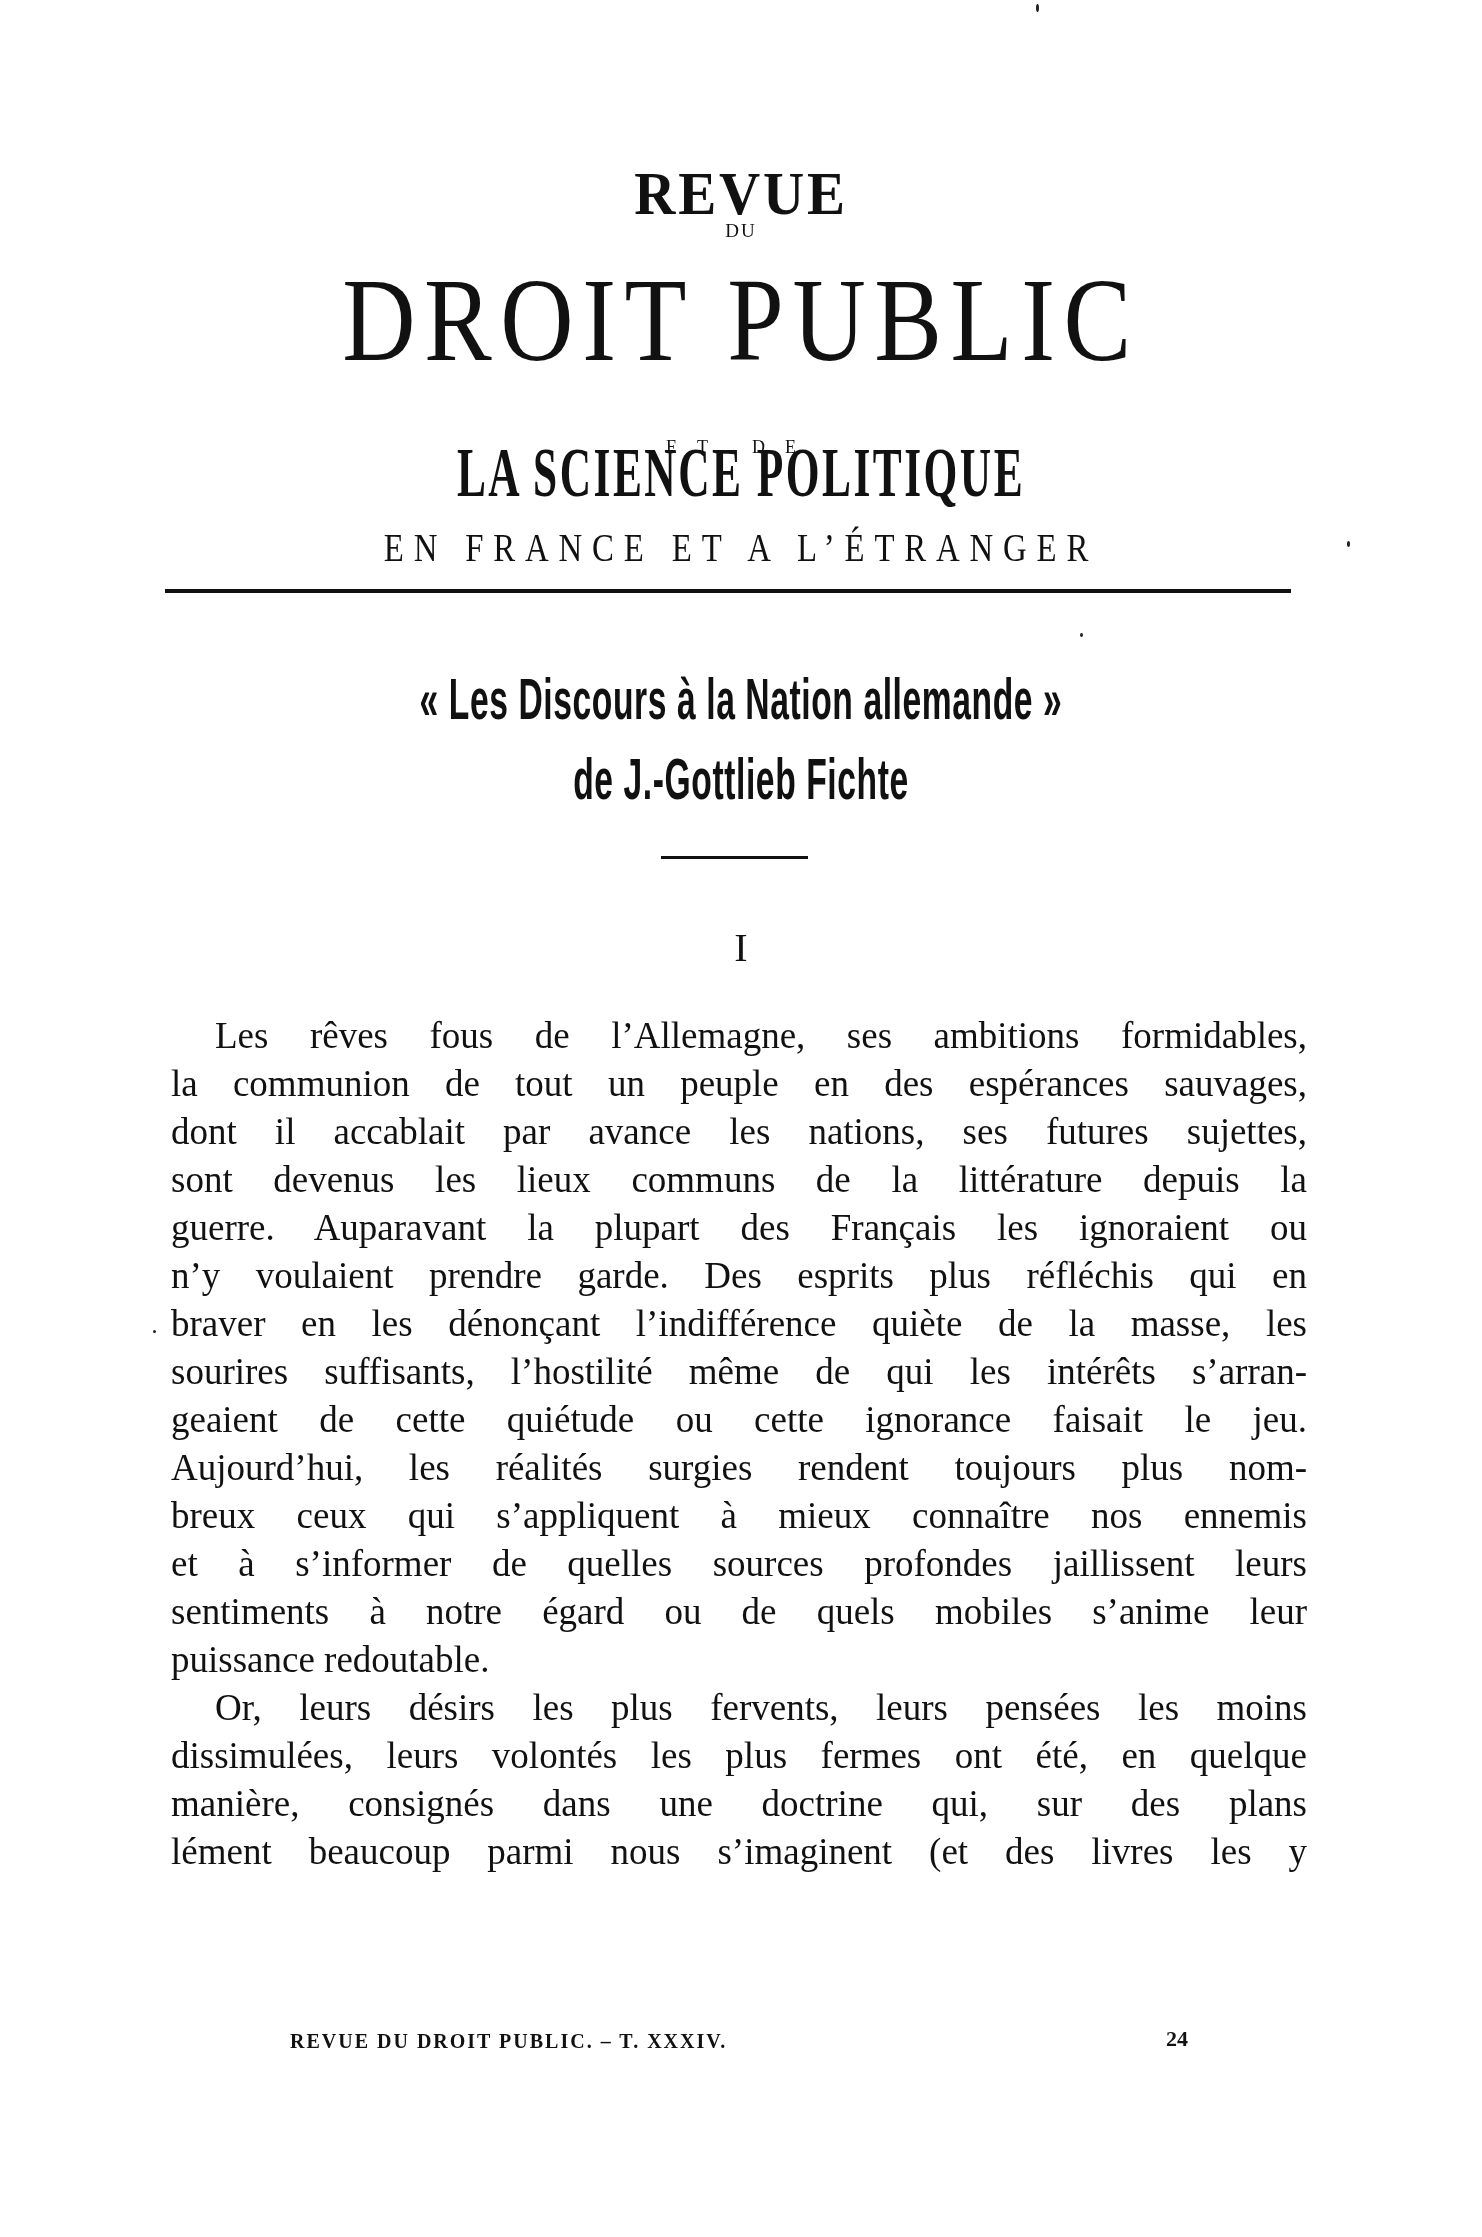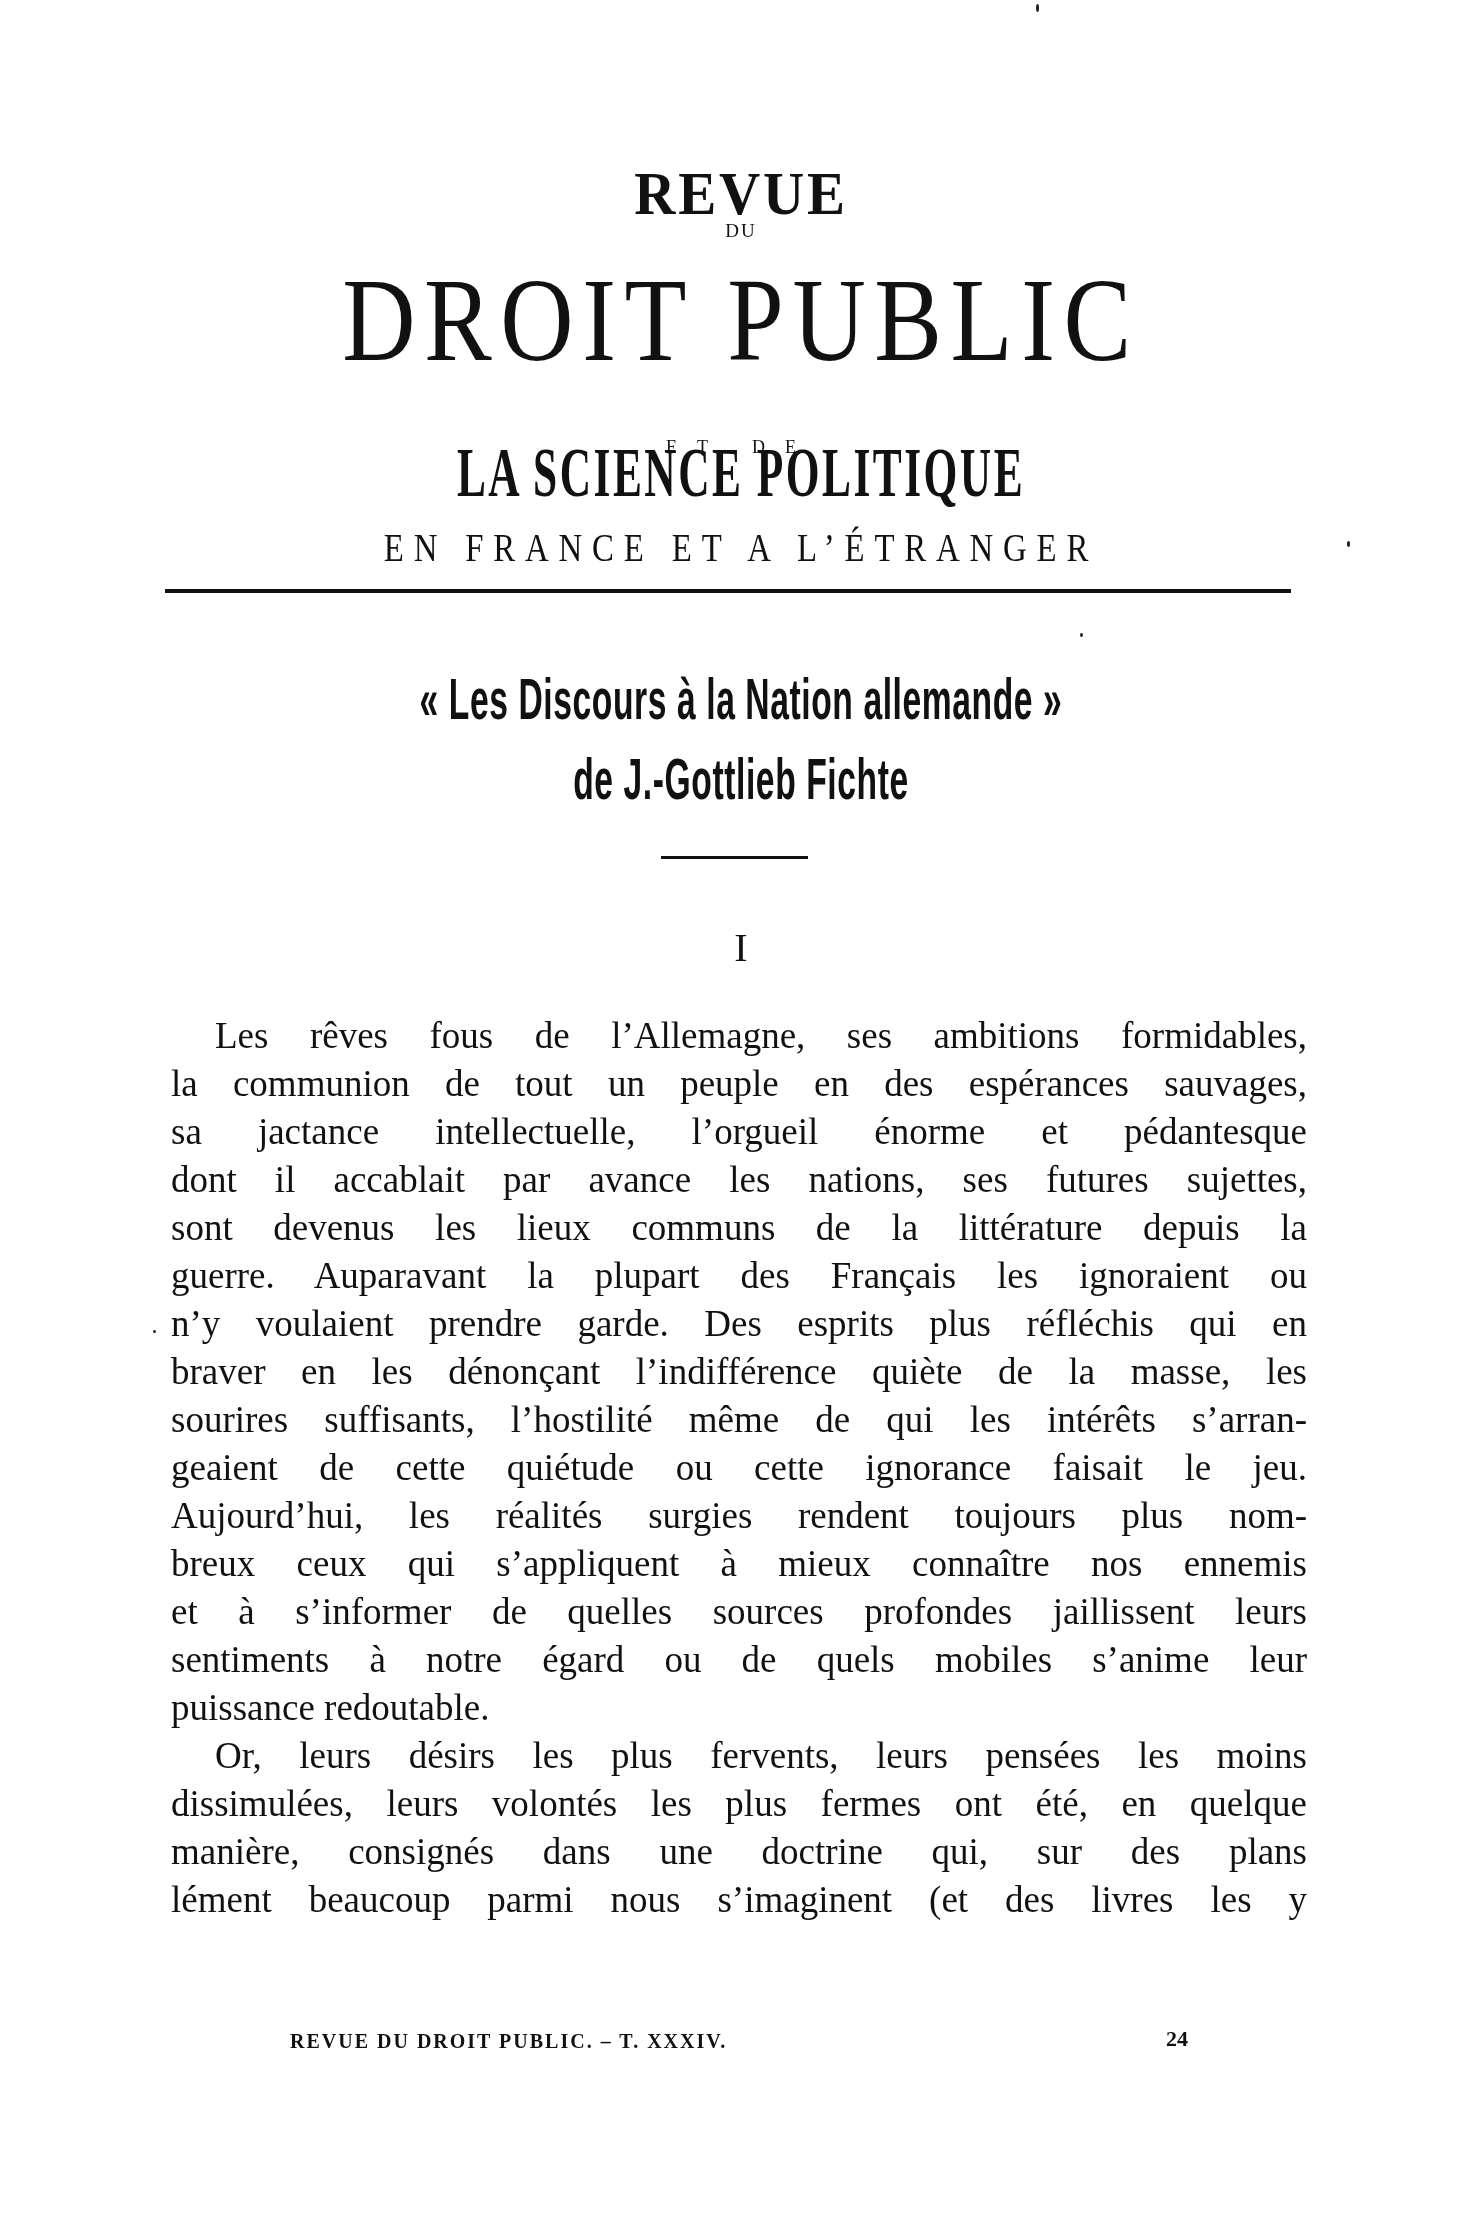--- a/index.html
+++ b/index.html
@@ -41,21 +41,20 @@
 <div class="rule-main"></div>
 
 <div class="abs art-title t1">« Les Discours à la Nation allemande »</div>
 <div class="abs art-title t2">de J.-Gottlieb Fichte</div>
 <div class="rule-short"></div>
 <div class="abs section">I</div>
 
 <div class="body-text">
   <span class="line" style="padding-left:44px;">Les rêves fous de l’Allemagne, ses ambitions formidables,</span>
   <span class="line">la communion de tout un peuple en des espérances sauvages,</span>
-  <span class="line">sa jactance intellectuelle, l’orgueil énorme et pédantesque</span>
   <span class="line">dont il accablait par avance les nations, ses futures sujettes,</span>
   <span class="line">sont devenus les lieux communs de la littérature depuis la</span>
   <span class="line">guerre. Auparavant la plupart des Français les ignoraient ou</span>
   <span class="line">n’y voulaient prendre garde. Des esprits plus réfléchis qui en</span>
   <span class="line">braver en les dénonçant l’indifférence quiète de la masse, les</span>
   <span class="line">sourires suffisants, l’hostilité même de qui les intérêts s’arran-</span>
   <span class="line">geaient de cette quiétude ou cette ignorance faisait le jeu.</span>
   <span class="line">Aujourd’hui, les réalités surgies rendent toujours plus nom-</span>
   <span class="line">breux ceux qui s’appliquent à mieux connaître nos ennemis</span>
   <span class="line">et à s’informer de quelles sources profondes jaillissent leurs</span>

